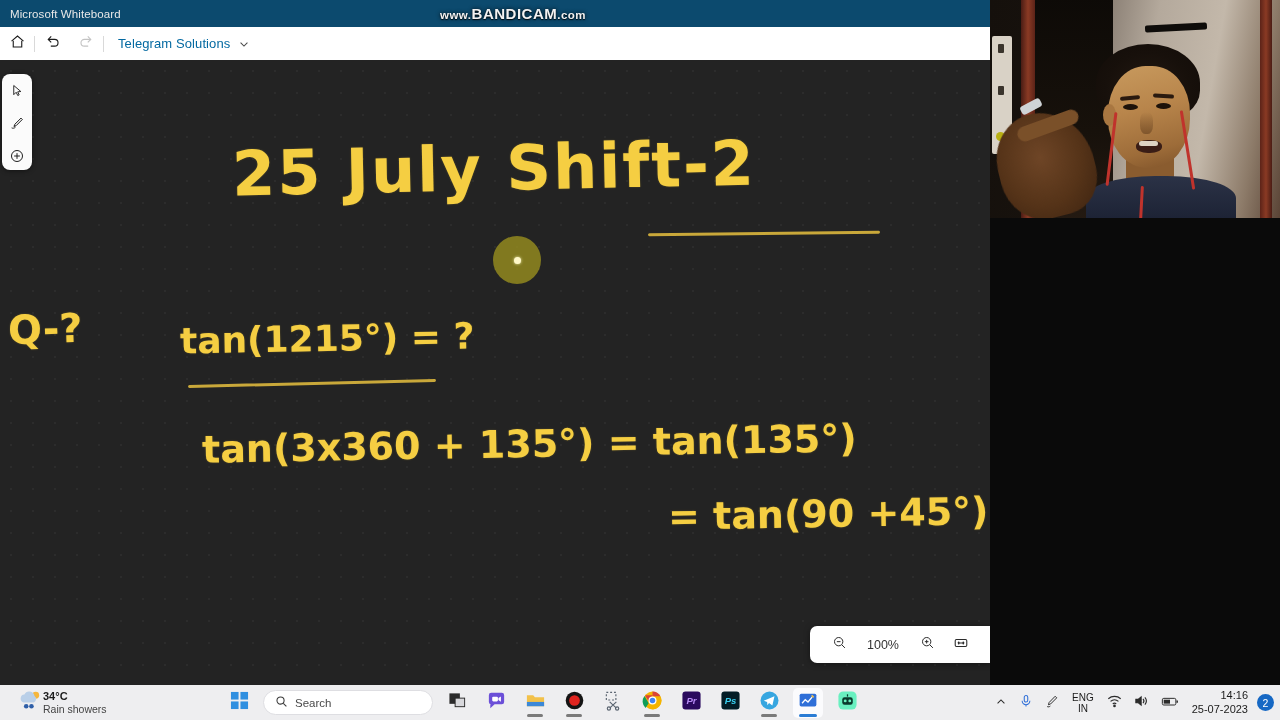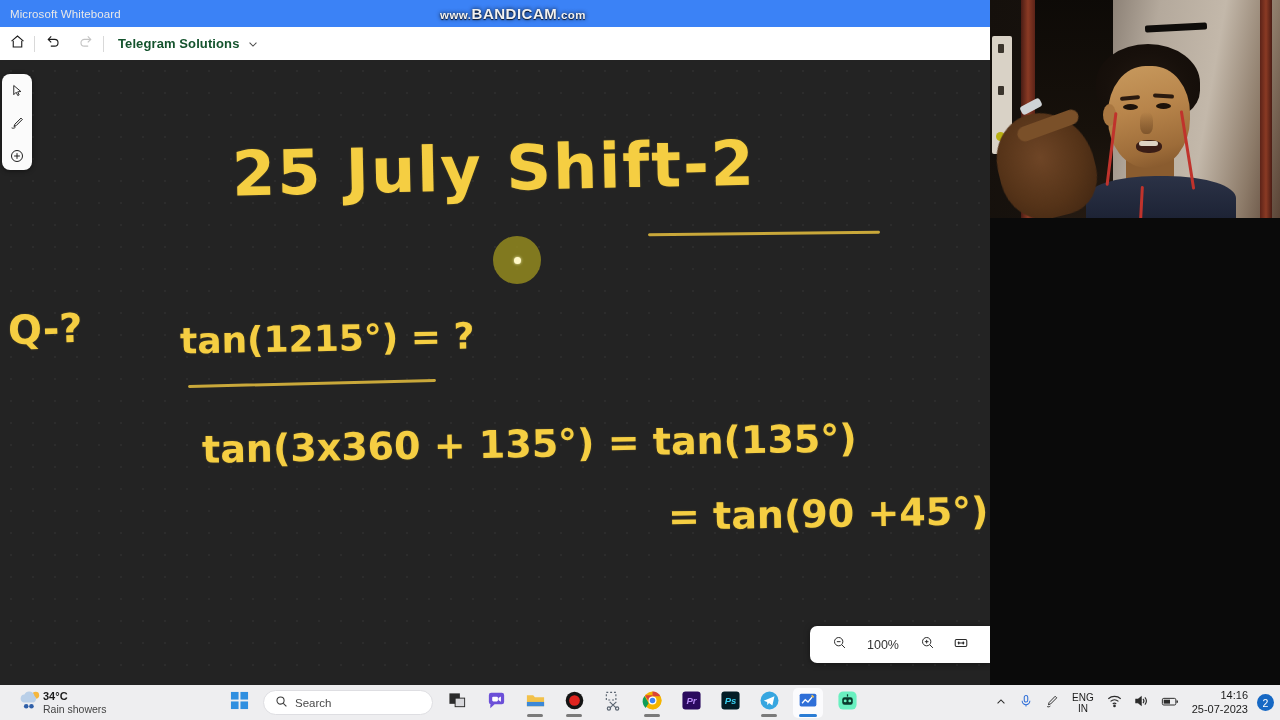--- a/index.html
+++ b/index.html
@@ -6,21 +6,21 @@
   html,body { width:1280px; height:720px; overflow:hidden; }
   body {
     font-family:"Liberation Sans", sans-serif;
     background:#1f1f1f;
     position:relative;
   }
 
   
   #titlebar {
     position:absolute; left:0; top:0; width:990px; height:27px;
-    background:#3b82f6;
+    background:#0c4a6e;
     display:flex; align-items:center;
   }
   #titlebar .app-title {
     color:#e8e8e8; font-size:11.5px; padding-left:10px; letter-spacing:.1px;
   }
   #watermark {
     position:absolute; left:0; top:0; width:990px; height:27px;
     display:flex; align-items:center; justify-content:center;
     pointer-events:none;
     padding-left:36px;
@@ -35,21 +35,21 @@
   #apptoolbar {
     position:absolute; left:0; top:27px; width:990px; height:33px;
     background:#ffffff;
     display:flex; align-items:center; gap:0;
   }
   .tb-btn {
     width:34px; height:33px; display:flex; align-items:center; justify-content:center;
   }
   .tb-sep { width:1px; height:16px; background:#d9d9d9; }
   #doc-name {
-    font-size:13px; font-weight:bold; color:#14532d; padding-left:14px; letter-spacing:.1px;
+    font-size:13px; font-weight:normal; color:#0369a1; padding-left:14px; letter-spacing:.1px;
   }
   #doc-chevron { padding-left:8px; display:flex; align-items:center; }
 
   
   #canvas {
     position:absolute; left:0; top:60px; width:990px; height:625px;
     background:#232323;
     background-image:
       radial-gradient(circle, rgba(255,255,255,.045) 1.1px, transparent 1.2px);
     background-size:22px 22px;

